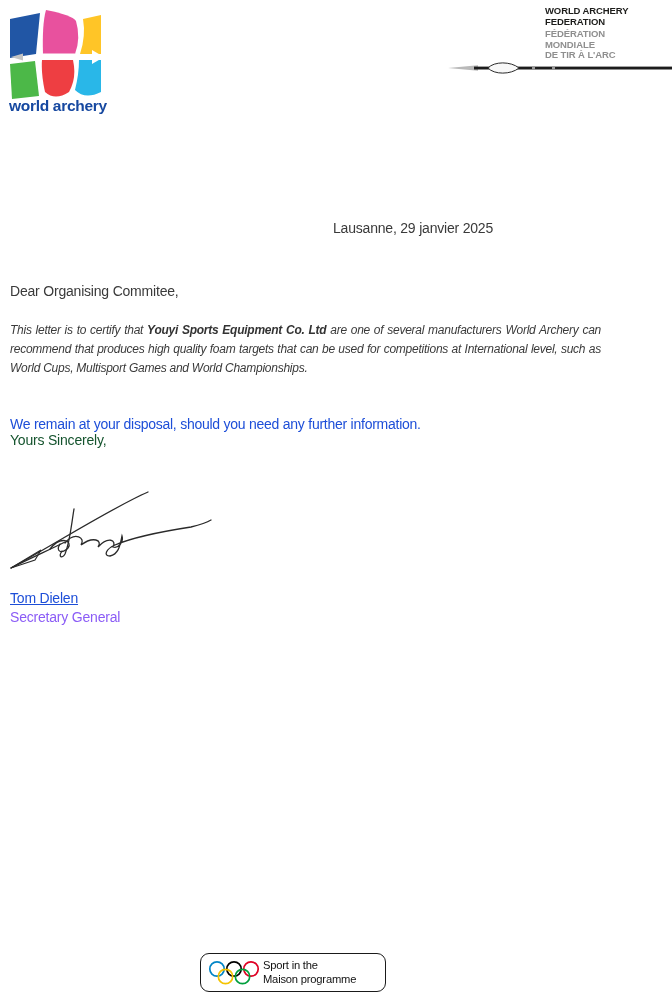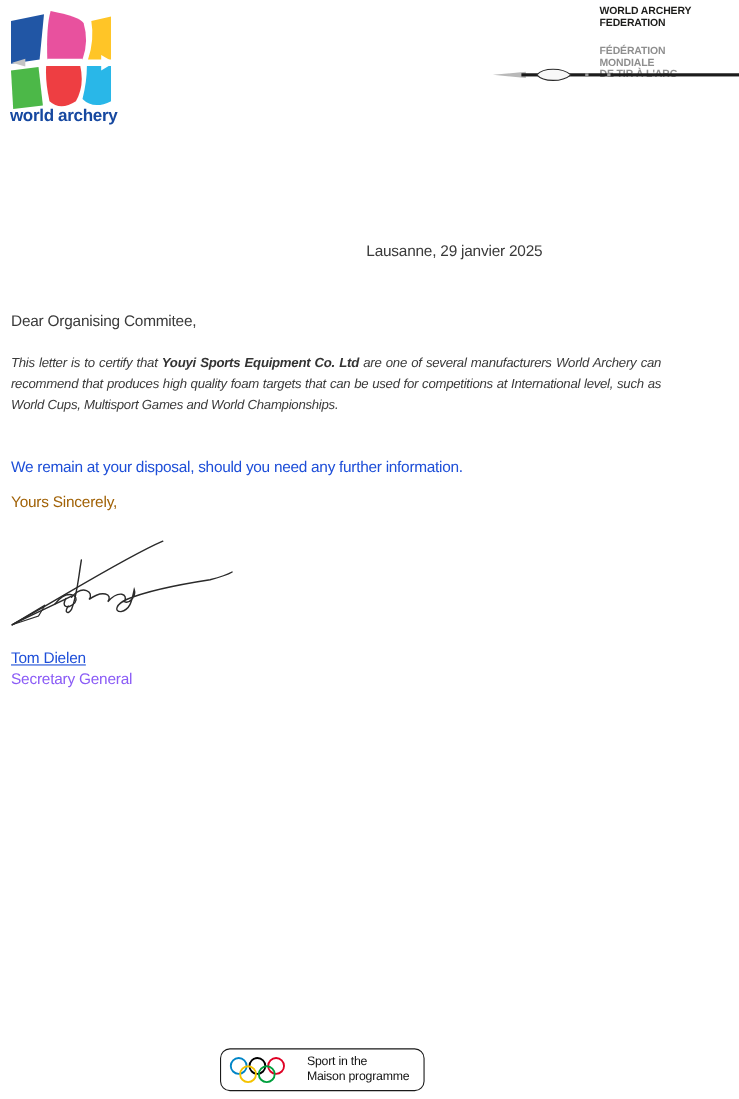--- a/index.html
+++ b/index.html
@@ -19,21 +19,21 @@
     position: absolute; left: 9px; top: 97px;
     font-size: 15.5px; font-weight: bold; letter-spacing: -0.3px;
     color: #1648a0;
   }
   .org-block {
     position: absolute; left: 545px; top: 6px;
     font-weight: bold; font-size: 9.5px; line-height: 10.5px;
     letter-spacing: -0.1px;
   }
   .org-en { color: #1d1d1b; }
-  .org-fr { color: #8f8f8f; margin-top: 15px; }
+  .org-fr { color: #8f8f8f; margin-top: 2px; }
   .arrow-svg { position: absolute; left: 448px; top: 58px; }
   .address-block {
     position: absolute; left: 545px; top: 74px;
     font-size: 7.5px; line-height: 9.7px; color: #8e8e8e;
     letter-spacing: 0.1px;
   }
   
   .dateline {
     position: absolute; left: 333px; top: 220px;
     font-size: 14px; color: #3a3a3a; letter-spacing: -0.2px;
@@ -46,42 +46,42 @@
     position: absolute; left: 10px; top: 321px; width: 591px;
     font-size: 12px; line-height: 19px; color: #3a3a3a;
     text-align: justify; letter-spacing: -0.25px; font-style: italic;
   }
   .body-par b { color: #333333; }
   .closing-line {
     position: absolute; left: 10px; top: 416px;
     font-size: 14px; color: #1d4ed8; letter-spacing: -0.25px;
   }
   .valediction {
-    position: absolute; left: 10px; top: 448px;
-    font-size: 14px; color: #a16207; letter-spacing: -0.2px;
+    position: absolute; left: 10px; top: 432px;
+    font-size: 14px; color: #14532d; letter-spacing: -0.2px;
   }
   .signature-svg { position: absolute; left: 5px; top: 487px; }
   .signer-name {
     position: absolute; left: 10px; top: 590px;
     font-size: 14px; color: #1d4ed8; letter-spacing: -0.2px; text-decoration: underline;
   }
   .signer-title {
     position: absolute; left: 10px; top: 609px;
     font-size: 14px; color: #8b5cf6; letter-spacing: -0.2px;
   }
   
   .olympic-box {
     position: absolute; left: 200px; top: 953px;
     width: 186px; height: 39px;
     border: 1.6px solid #1a1a1a; border-radius: 9px;
     display: flex; align-items: center;
   }
   .rings-svg { margin-left: 6px; flex: 0 0 auto; }
   .olympic-text {
-    margin-left: 16px;
+    margin-left: 0;
     font-size: 11.2px; line-height: 13.5px; color: #111111;
     letter-spacing: -0.2px;
   }
 </style>
 </head>
 <body>
 
 <div class="page">
 
   <svg class="logo-svg" width="91" height="91" viewBox="0 0 91 91">

